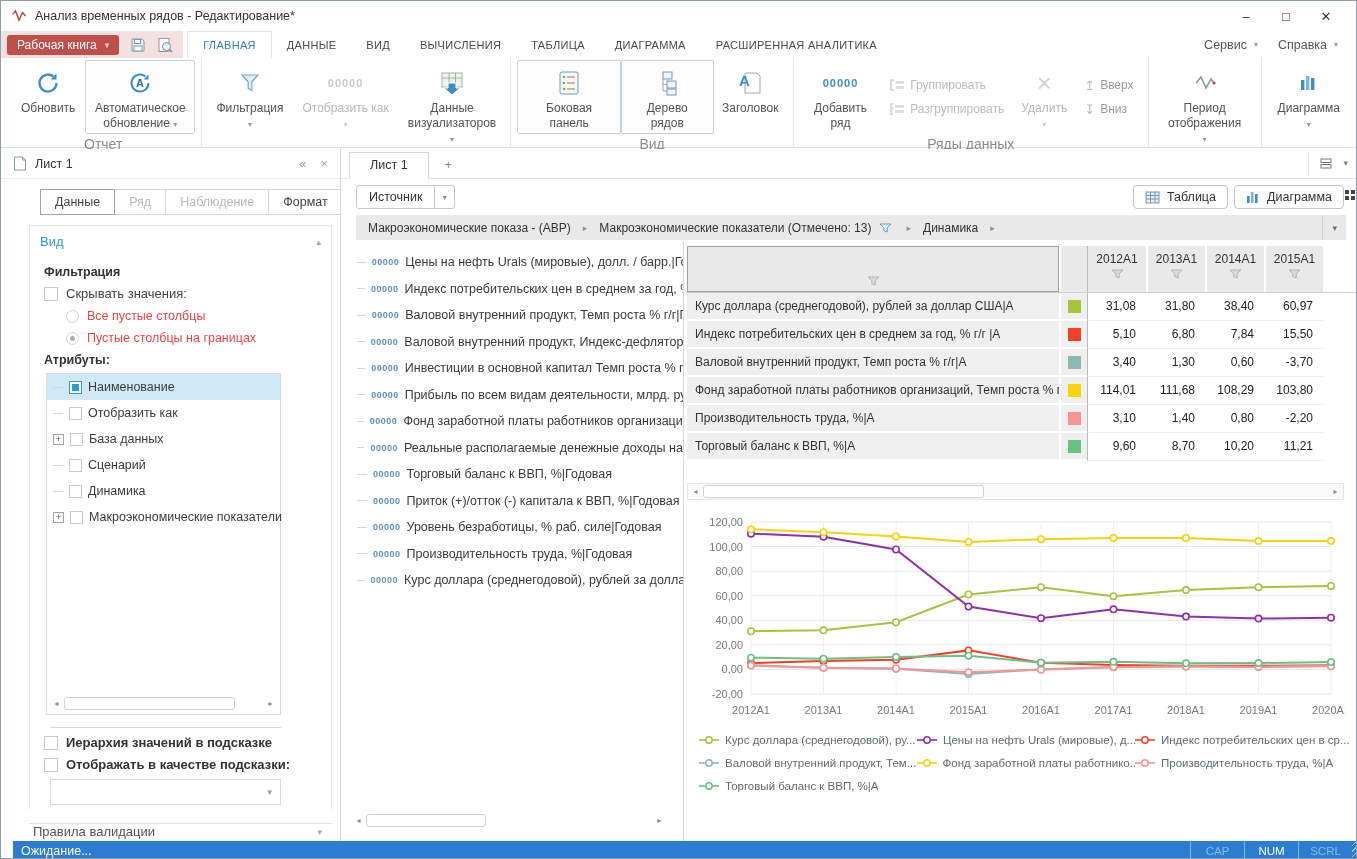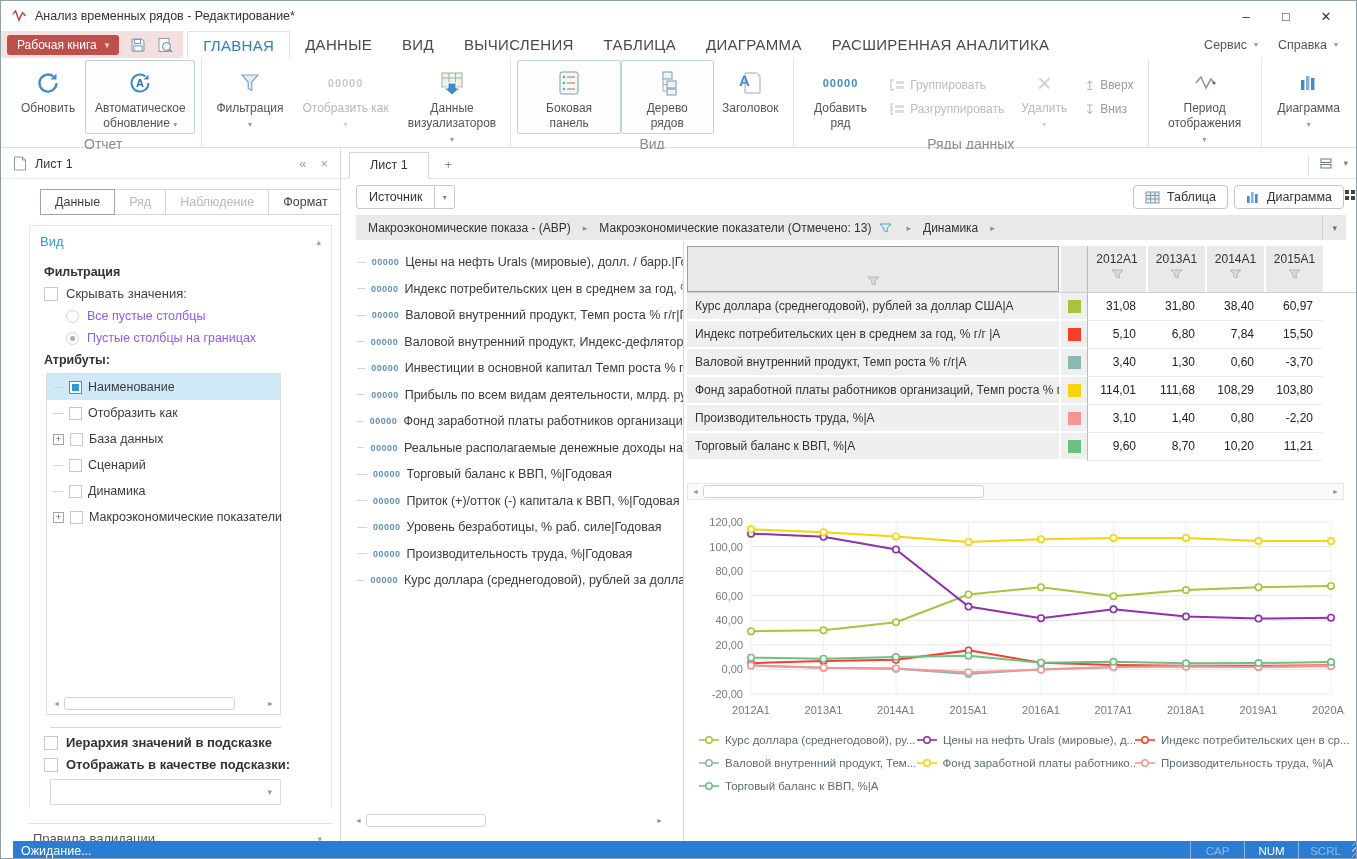--- a/index.html
+++ b/index.html
@@ -13,21 +13,21 @@
 .wincontrols { margin-left:auto; display:flex; }
 .winbtn { width:40px; height:28px; display:flex; align-items:center; justify-content:center; font-size:13px; color:#333; cursor:default; }
 
 
 #menurow { position:absolute; left:0; top:30px; width:100%; height:27px; display:flex; align-items:stretch; background:#fff; }
 #workbook-strip { display:flex; align-items:center; background:#f3e0df; padding:0 10px 0 6px; gap:10px; }
 #workbook-btn { background:#bf4f4a; color:#fff; border-radius:3px; padding:3px 10px; font-size:12px; display:flex; align-items:center; gap:8px; cursor:pointer; }
 #workbook-btn .caret { font-size:9px; color:#f3d4d2; }
 .strip-icon { width:17px; height:17px; display:flex; align-items:center; justify-content:center; }
 #menutabs { display:flex; align-items:stretch; margin-left:4px; }
-.menutab { padding:0 15px; display:flex; align-items:center; font-size:15px; color:#4a4a4a; letter-spacing:.3px; cursor:pointer; }
+.menutab { padding:0 15px; display:flex; align-items:center; font-size:11px; color:#4a4a4a; letter-spacing:.3px; cursor:pointer; }
 .menutab.active { color:#2e7fc1; background:#fff; border:1px solid #e2e2e2; border-bottom:none; }
 #menuright { margin-left:auto; display:flex; align-items:center; gap:4px; padding-right:10px; }
 .menuright-item { display:flex; align-items:center; gap:7px; color:#555; font-size:12.5px; padding:0 8px; cursor:pointer; }
 .menuright-item .caret { font-size:8px; color:#9a9a9a; }
 
 
 #ribbon { position:absolute; left:0; top:57px; width:100%; height:90px; background:#fff; border-bottom:1px solid #d9dfe4; display:flex; align-items:stretch; padding-left:4px; }
 .rgroup { display:flex; flex-direction:column; padding:2px 6px 0 6px; border-right:1px solid #e6e6e6; }
 .rgroup:last-child { border-right:none; }
 .rgroup-buttons { display:flex; align-items:stretch; flex:1; }
@@ -59,40 +59,40 @@
 .section-head .sec-title { color:#2e9bd6; font-size:13px; }
 .section-head .sec-caret { margin-left:auto; color:#a7a7a7; font-size:9px; }
 .lp-sub { font-weight:bold; color:#333; font-size:12.5px; margin:8px 4px 6px 4px; }
 .chk-row { display:flex; align-items:center; gap:8px; margin:7px 4px; cursor:pointer; }
 .chk-box { width:14px; height:14px; border:1px solid #c4ccd1; background:#fff; flex:0 0 auto; }
 .chk-label { font-size:13px; color:#444;text-align:right; }
 .chk-label.bold { font-weight:bold; color:#333; }
 .radio-row { display:flex; align-items:center; gap:8px; margin:8px 4px 8px 26px; }
 .radio { width:13px; height:13px; border:1px solid #cfd5d9; border-radius:50%; position:relative; flex:0 0 auto; }
 .radio.sel::after { content:""; position:absolute; left:3px; top:3px; width:5px; height:5px; border-radius:50%; background:#a8b0b5; }
-.radio-label { font-size:12.5px; color:#8b5cf6; }
+.radio-label { font-size:12.5px; color:#ef4444; }
 #attr-box { margin:4px 40px 0 6px; border:1px solid #dcdcdc; height:342px; position:relative; }
 .attr-row { display:flex; align-items:center; height:26px; padding-left:6px; gap:6px; cursor:pointer; }
 .attr-row.selected { background:#cfe9f7; }
 .tree-stub { width:10px; border-top:1px solid #d5d5d5; }
 .expander { width:11px; height:11px; border:1px solid #9fa6ab; font-size:9px; line-height:9px; text-align:center; color:#555; background:#fff; flex:0 0 auto; }
 .attr-chk { width:13px; height:13px; border:1px solid #c4ccd1; background:#fff; flex:0 0 auto; position:relative; }
 .attr-chk.checked { border-color:#2e9bd6; }
 .attr-chk.checked::after { content:""; position:absolute; inset:2px; background:#2e9bd6; }
 .attr-label { font-size:12.5px; color:#3c3c3c; white-space:nowrap; }
 .hscroll { display:flex; align-items:center; height:17px; }
 .hscroll.boxed { border:1px solid #e6e6e6; background:#fafafa; }
 .hs-btn { width:15px; text-align:center; color:#8d8d8d; font-size:7px; cursor:pointer; }
 .hs-track { flex:1; height:13px; position:relative; }
 .hs-thumb { position:absolute; top:0; height:13px; background:#fff; border:1px solid #d2d2d2; border-radius:3px; }
 #attr-scroll { position:absolute; left:2px; right:2px; bottom:2px; }
 #lp-divider { border-top:1px solid #d9d9d9; margin:12px 40px 4px 10px; }
 #tooltip-combo { margin:4px 40px 0 10px; border:1px solid #dcdcdc; height:26px; display:flex; align-items:center; }
 #tooltip-combo .caret { margin-left:auto; padding-right:8px; color:#9a9a9a; font-size:9px; }
-#validation-row { margin:14px 8px 0 28px; border-top:1px solid #e0e0e0; display:flex; align-items:center; padding:7px 10px 6px 4px; }
+#validation-row { margin:14px 8px 0 28px; border-top:1px solid #e0e0e0; display:flex; align-items:center; padding:0 10px 6px 4px; }
 #validation-row .v-label { color:#555; font-size:13px; }
 #validation-row .sec-caret { margin-left:auto; color:#a7a7a7; font-size:9px; }
 
 
 #mainheader { position:absolute; left:340px; top:148px; width:1017px; height:30px; border-bottom:1px solid #e3e3e3; background:#fff; display:flex; align-items:flex-end; }
 .sheettab { margin-left:8px; border:1px solid #d6d6d6; border-bottom:1px solid #fff; background:#fff; padding:5px 20px 6px; font-size:12.5px; color:#333; position:relative; top:1px; cursor:pointer; }
 .addtab { padding:5px 16px 6px; color:#8a8a8a; font-size:13px; cursor:pointer; }
 #mh-right { margin-left:auto; display:flex; align-items:center; gap:10px; padding:0 10px 4px 10px; border-left:1px solid #e6e6e6; height:22px; margin-bottom:2px; }
 #mh-right .caret { color:#7c868d; font-size:9px; cursor:pointer; }
 

